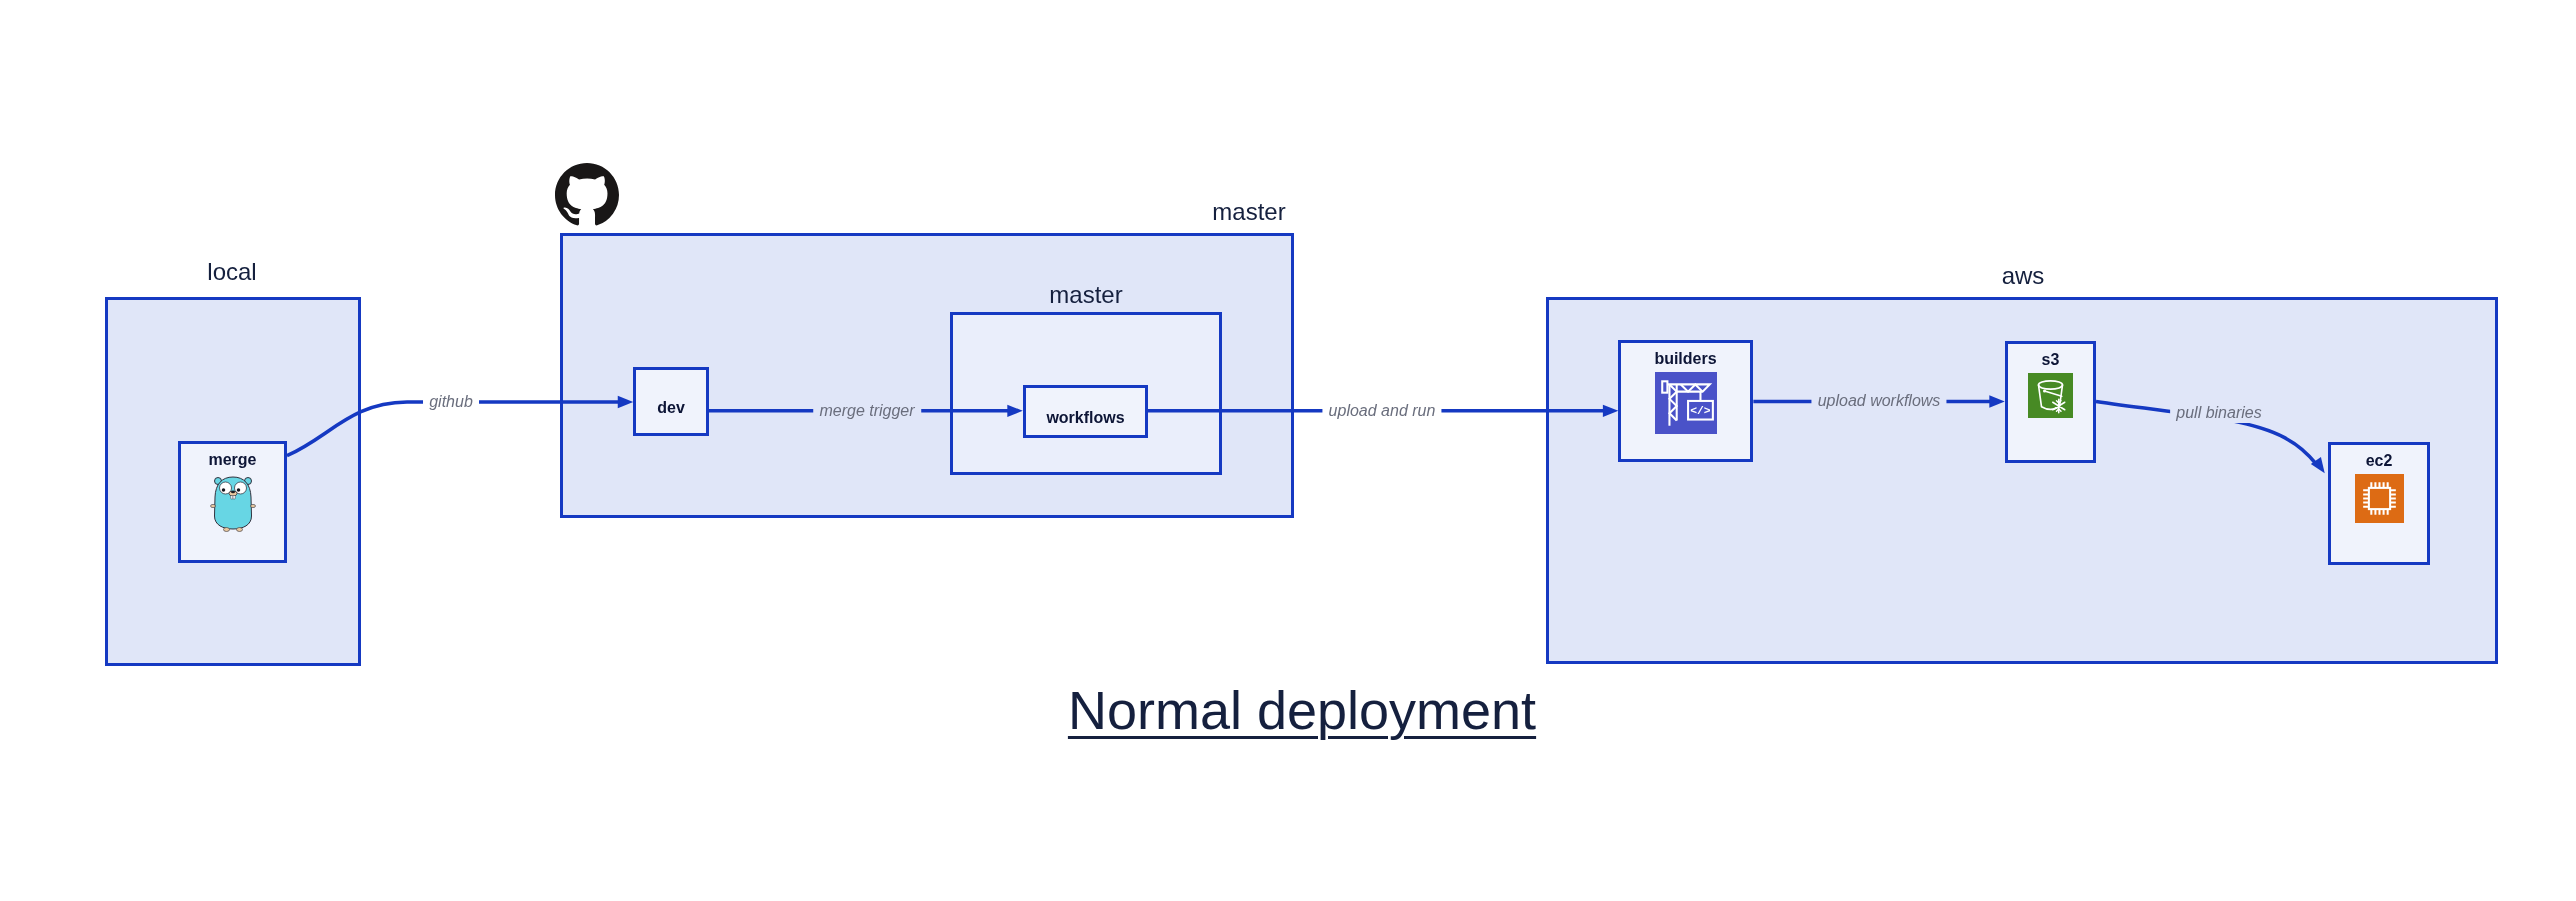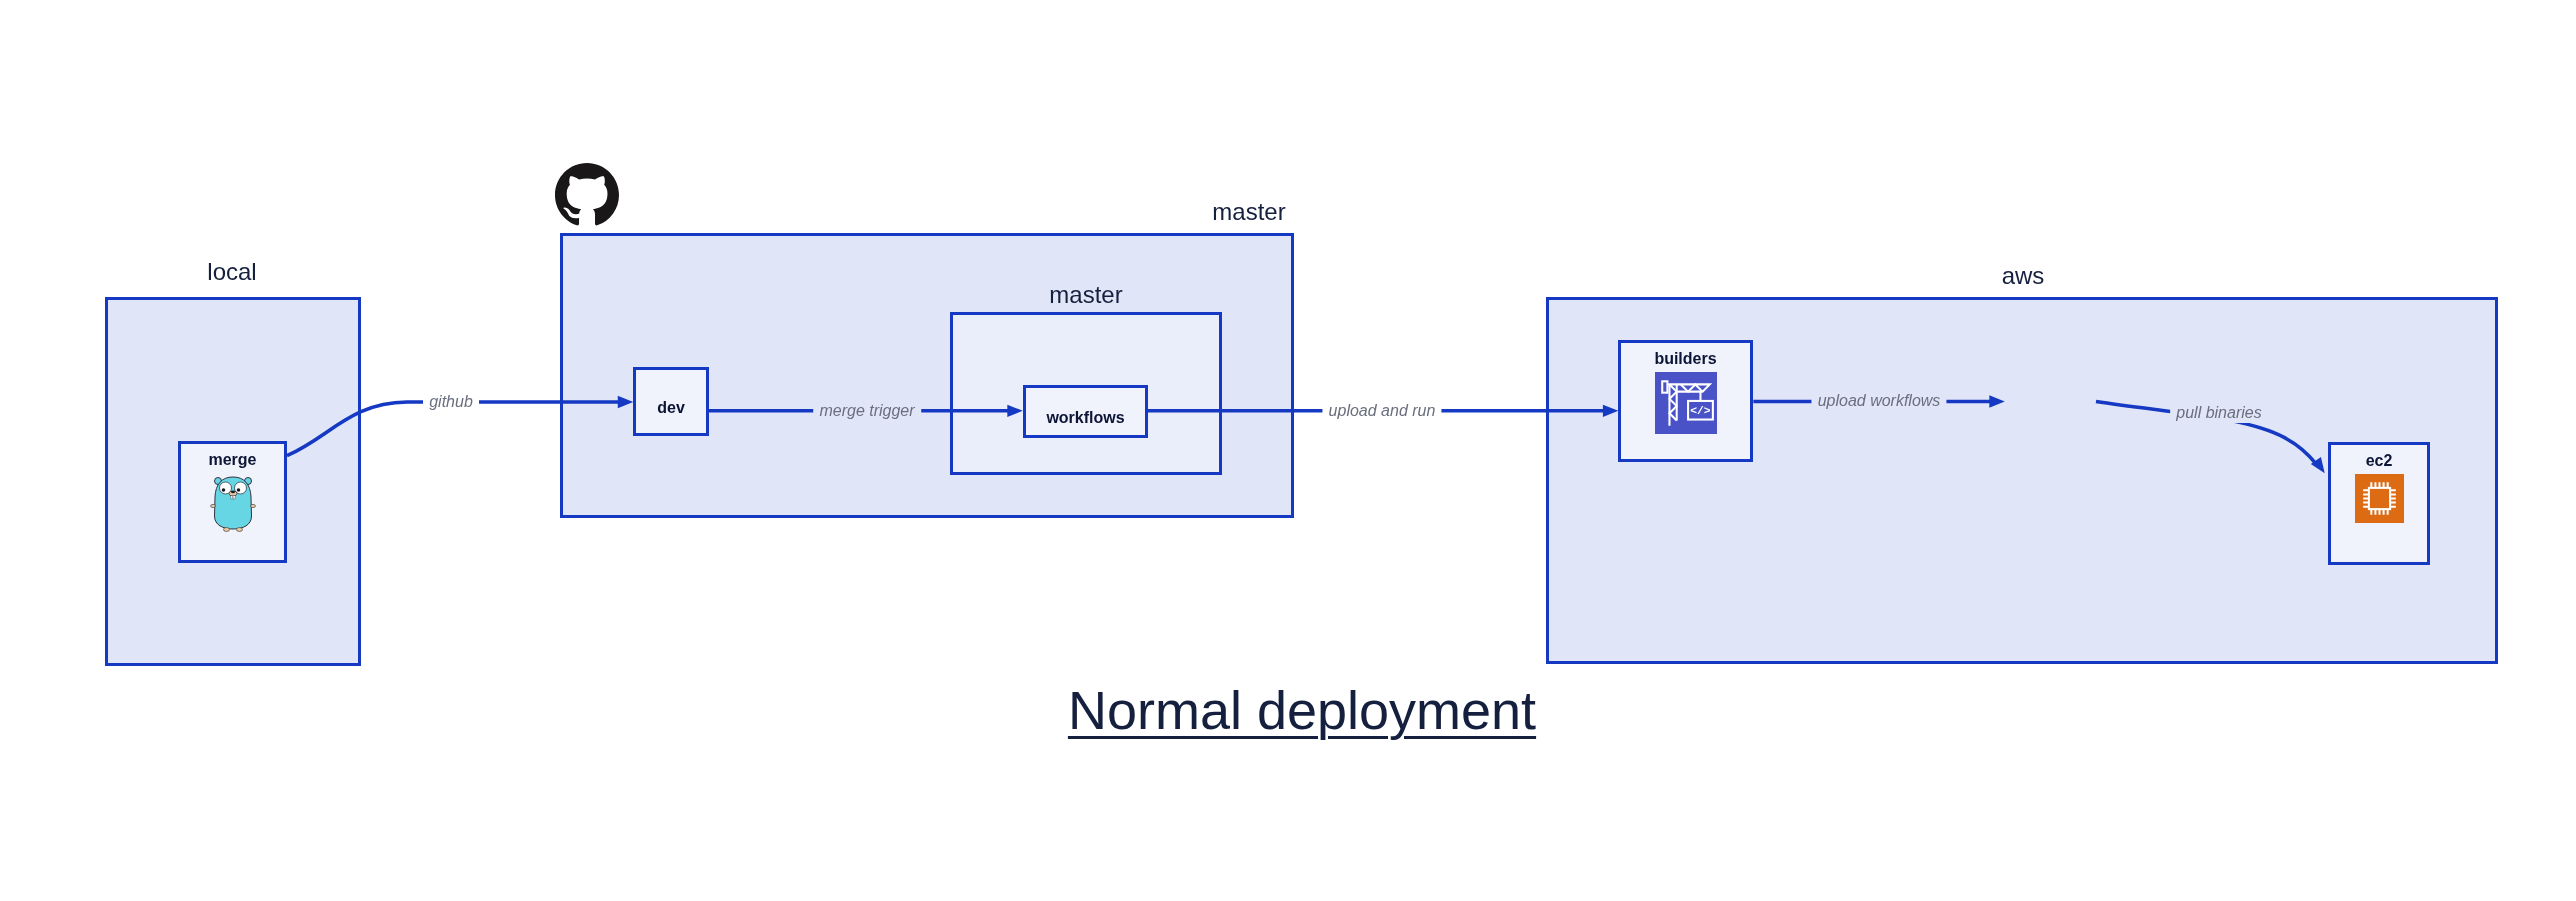--- a/index.html
+++ b/index.html
@@ -113,20 +113,37 @@
         <path d="M14 12 L21 19 L14 26 L21 33 L14 40 L21 47"></path>
         <path d="M12 12 H53 L46 19 H21"></path>
         <path d="M25 12 L32 19 L39 12 L46 19"></path>
         <path d="M44 19 V28"></path>
         <rect x="32" y="28" width="24" height="18"></rect>
       </g>
       <text x="44" y="41" fill="#ffffff" font-size="11" font-weight="bold" font-family="Liberation Mono, monospace" text-anchor="middle">&lt;/&gt;</text>
     </svg>
   </div>
 
+  <div class="node" style="left:2005px;top:341px;width:91px;height:122px">
+    <span class="node-label">s3</span>
+    <svg class="node-icon" width="45" height="45" viewBox="0 0 60 60">
+      <rect x="0" y="0" width="60" height="60" fill="var(--s3-bg)"></rect>
+      <g stroke="#ffffff" stroke-width="2.2" fill="none" stroke-linecap="round">
+        <ellipse cx="30" cy="16" rx="16" ry="5.5"></ellipse>
+        <path d="M14 16 L18 45 Q30 52 42 45 L46 16"></path>
+        <path d="M22 24 L45 31"></path>
+      </g>
+      <circle cx="22" cy="24" r="2" fill="#ffffff"></circle>
+      <g stroke="#ffffff" stroke-width="2" fill="none" stroke-linecap="round">
+        <path d="M41 35 V53"></path>
+        <path d="M33 39 L49 49 M49 39 L33 49"></path>
+        <path d="M38 37 L41 40 L44 37 M38 51 L41 48 L44 51"></path>
+      </g>
+    </svg>
+  </div>
 
   <div class="node" style="left:2328px;top:442px;width:102px;height:123px">
     <span class="node-label">ec2</span>
     <svg class="node-icon" width="49" height="49" viewBox="0 0 60 60">
       <rect x="0" y="0" width="60" height="60" fill="var(--ec2-bg)"></rect>
       <g stroke="#ffffff" stroke-width="2.5" fill="none">
         <rect x="17" y="17" width="26" height="26"></rect>
         <path d="M20 10 V17 M25 10 V17 M30 10 V17 M35 10 V17 M40 10 V17"></path>
         <path d="M20 43 V50 M25 43 V50 M30 43 V50 M35 43 V50 M40 43 V50"></path>
         <path d="M10 20 H17 M10 25 H17 M10 30 H17 M10 35 H17 M10 40 H17"></path>

